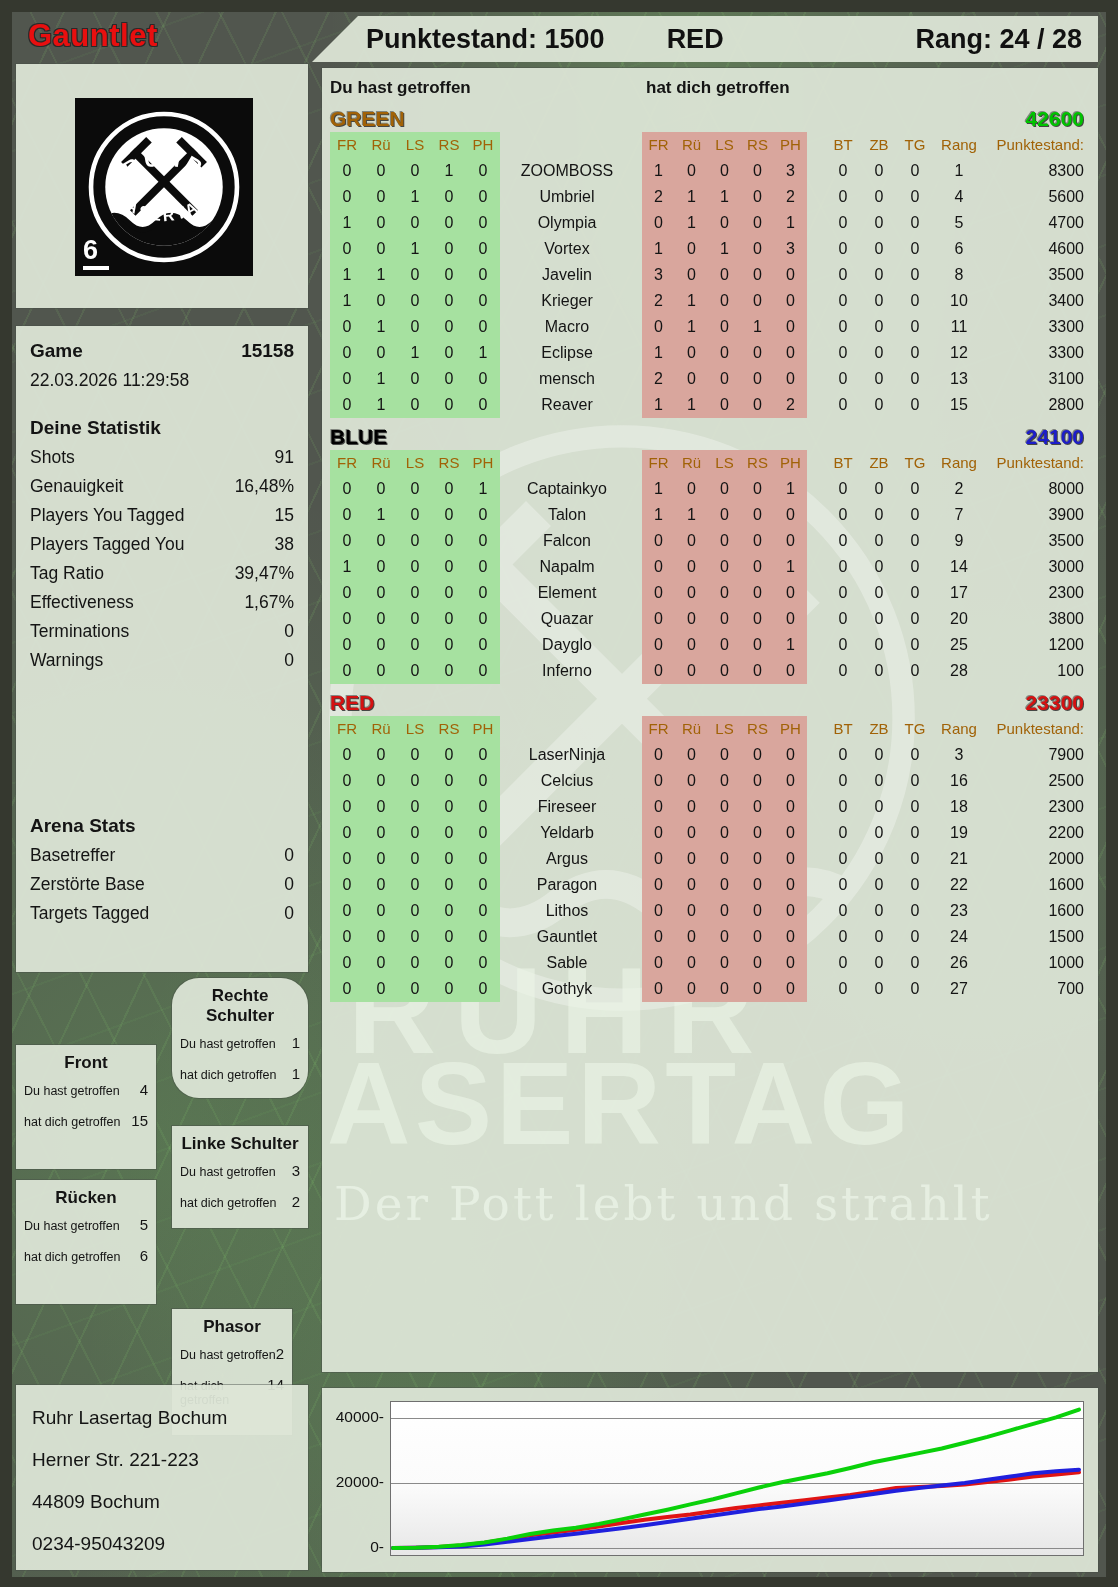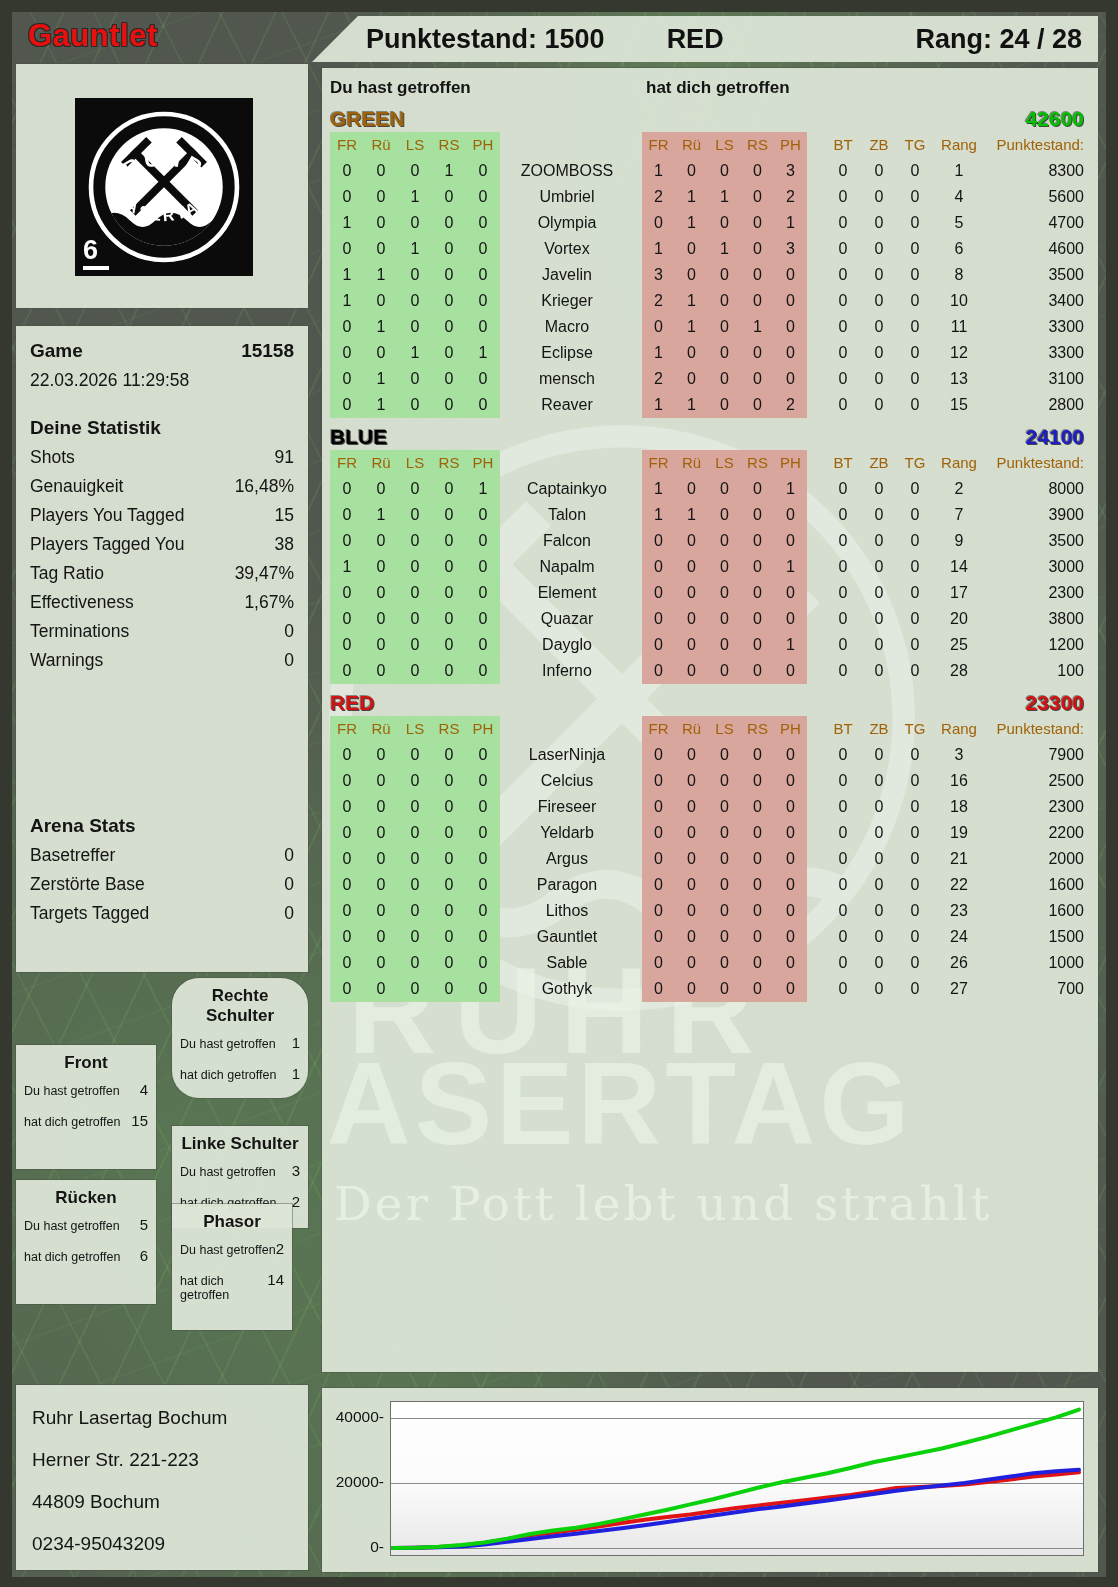--- a/index.html
+++ b/index.html
@@ -54,21 +54,21 @@
   .gap1{height:18px;} .gap2{height:136px;}
   
   .hitbox{box-sizing:border-box;padding:6px 8px;}
   .hitbox .bt{font-size:17px;font-weight:bold;text-align:center;margin:2px 0 8px;}
   .hitbox .brow{display:flex;justify-content:space-between;align-items:baseline;margin-bottom:14px;}
   .hitbox .bl{font-size:12.5px;} .hitbox .bv{font-size:15px;}
   .box-rechte{left:172px;top:978px;width:136px;height:120px;border-radius:27px;}
   .box-front{left:16px;top:1045px;width:140px;height:124px;}
   .box-linke{left:172px;top:1110px;width:136px;height:102px;margin-top:16px;}
   .box-ruecken{left:16px;top:1180px;width:140px;height:124px;}
-  .box-phasor{left:172px;top:1204px;width:120px;height:126px;}
+  .box-phasor{left:172px;top:1309px;width:120px;height:126px;}
   
   .address-panel{left:16px;top:1385px;width:292px;height:185px;padding:12px 16px;box-sizing:border-box;}
   .addr-line{font-size:19px;line-height:42px;white-space:nowrap;}
   
   .main-panel{left:322px;top:68px;width:776px;height:1304px;overflow:hidden;}
   .wm{position:absolute;z-index:0;pointer-events:none;}
   .wm-word{font-weight:bold;color:rgba(235,245,230,0.62);line-height:1;}
   .wm-ruhr{left:26px;top:882px;font-size:122px;letter-spacing:18px;}
   .wm-lasertag{left:-70px;top:978px;font-size:116px;letter-spacing:4px;}
   .wm-tagline{left:12px;top:1108px;font-family:"DejaVu Serif", serif;font-size:47px;letter-spacing:3px;color:rgba(238,247,235,0.66);}

